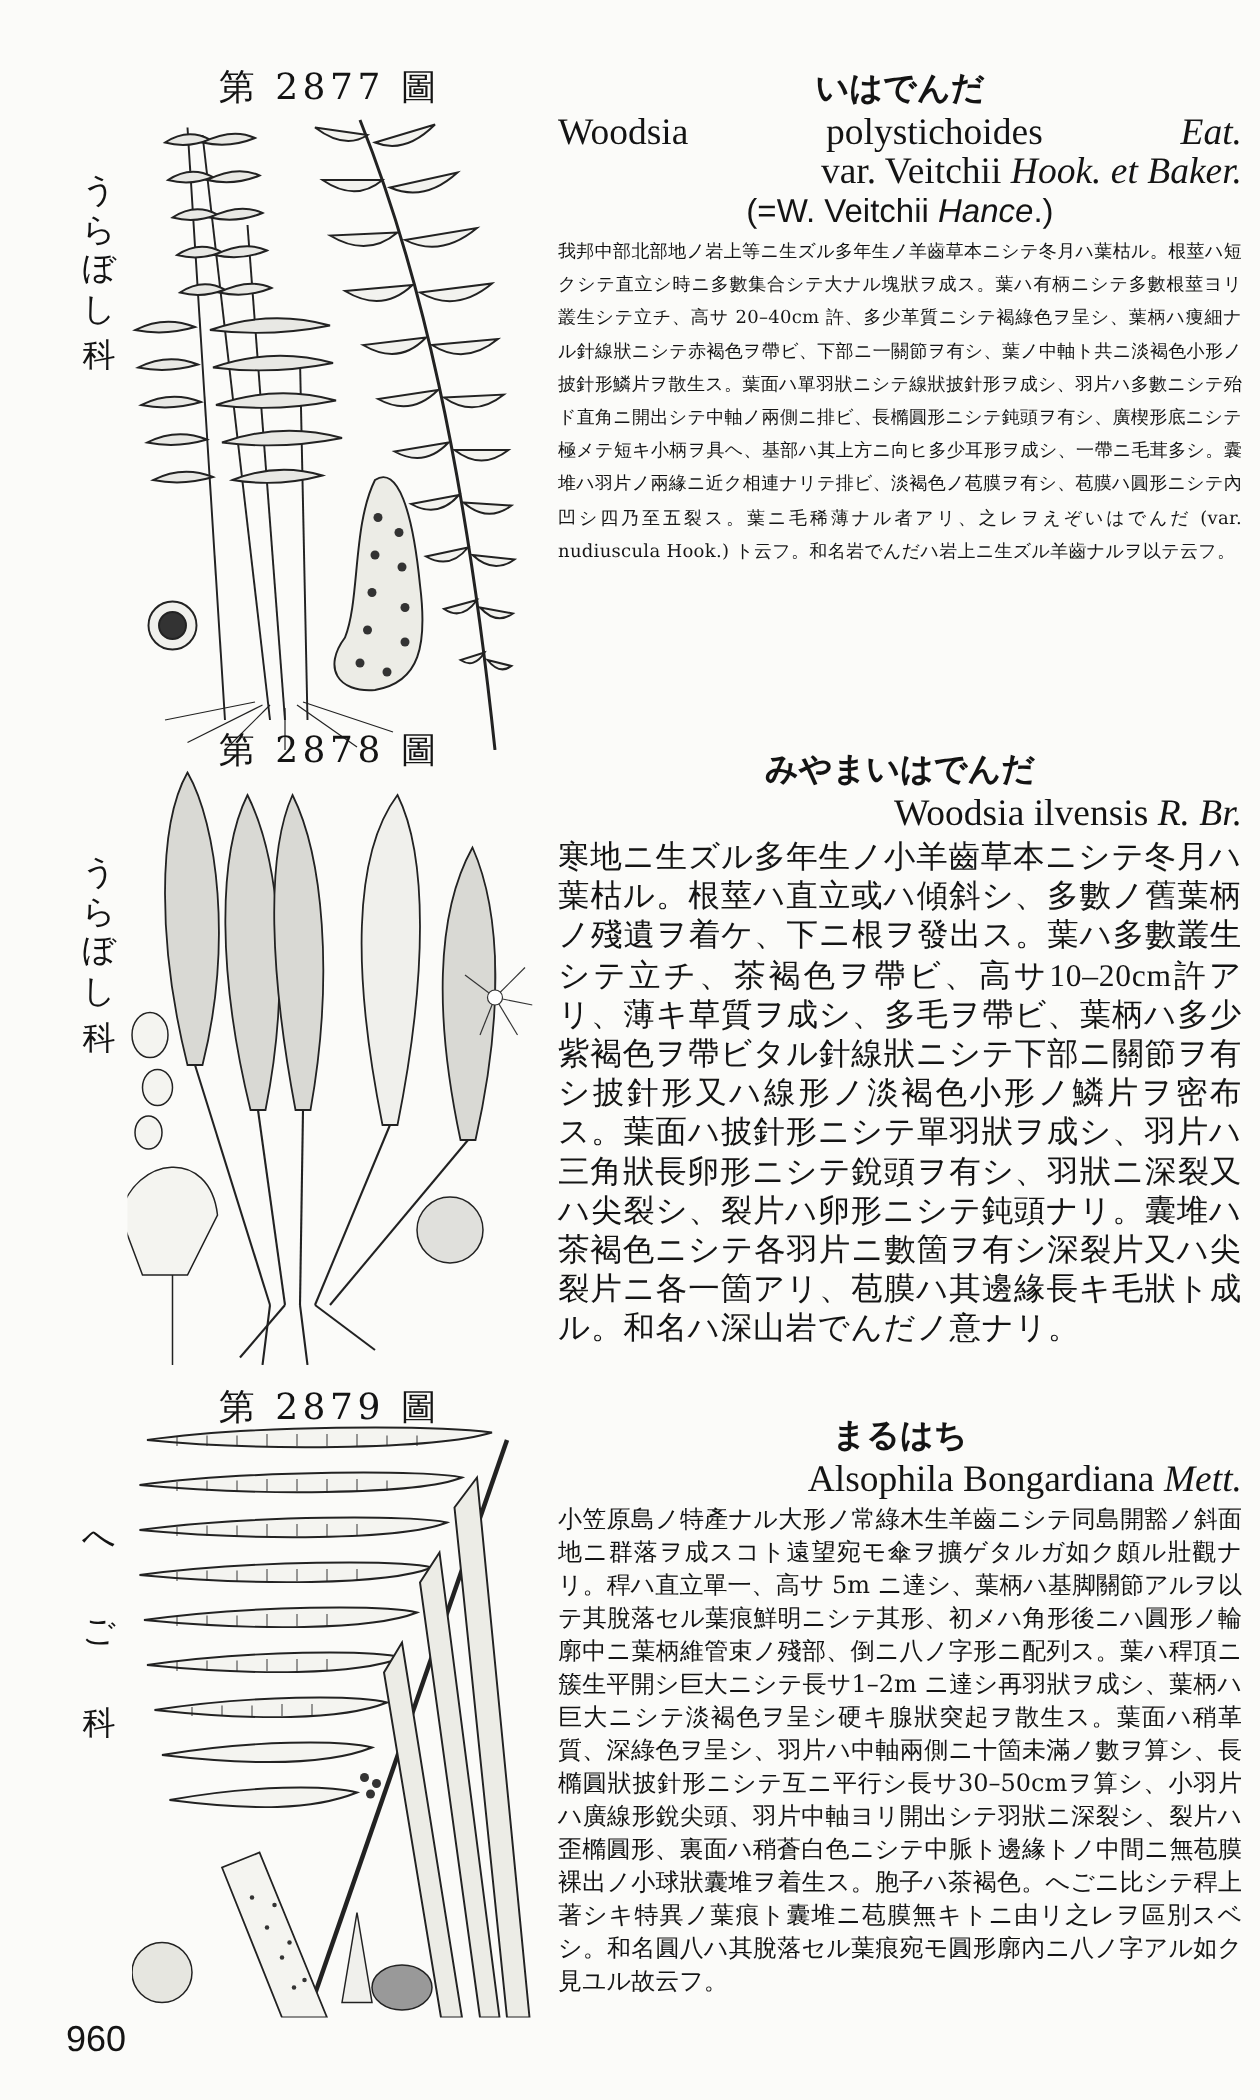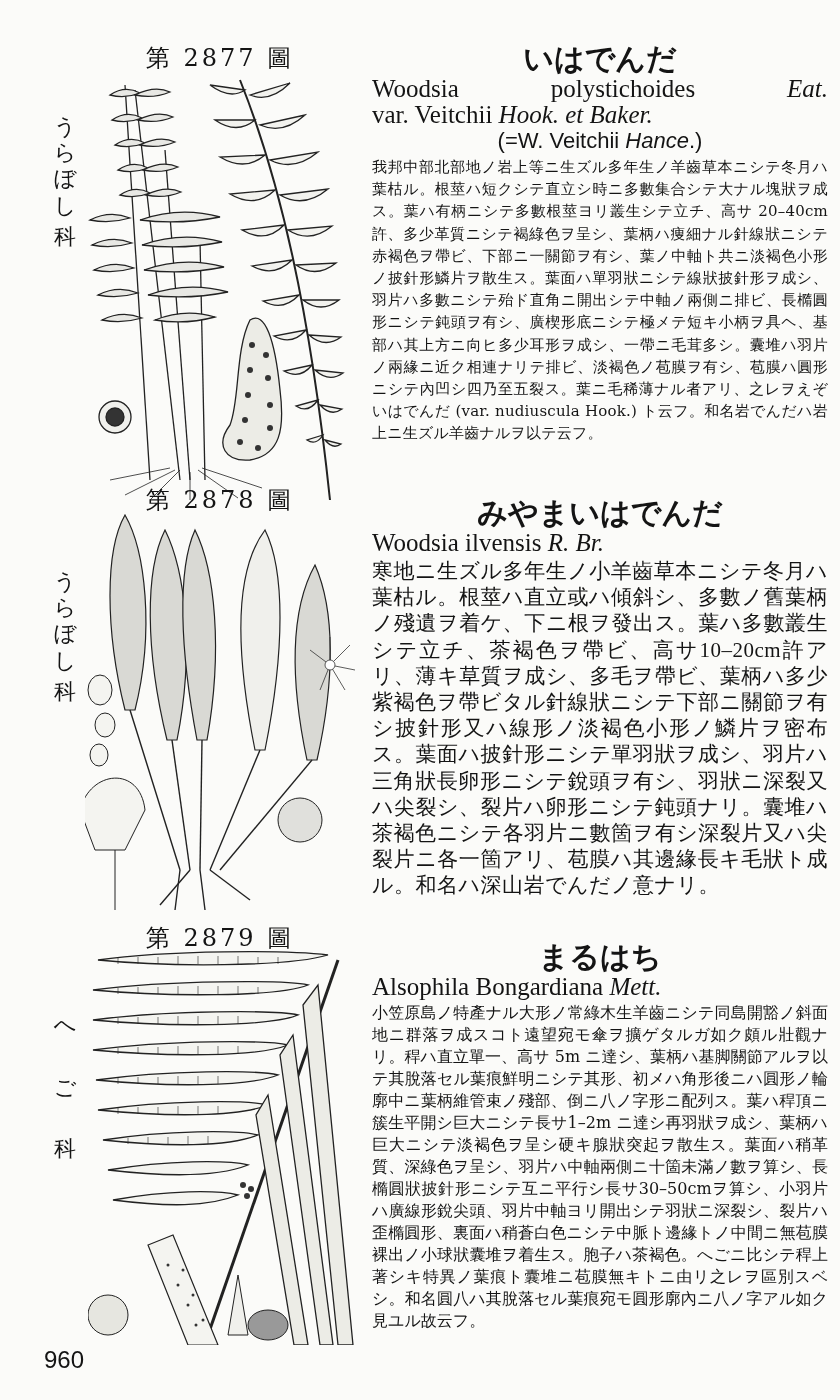--- a/index.html
+++ b/index.html
@@ -5,26 +5,26 @@
   html, body { margin:0; padding:0; }
   body {
     width:840px; height:1400px; background:#fbfbf9; position:relative; overflow:hidden;
     font-family:"DejaVu Serif", serif; color:#141414;
   }
   .abs { position:absolute; }
   .fig-caption { font-size:24px; letter-spacing:3px; text-align:center; width:200px; }
   .family { font-size:22px; line-height:30px; writing-mode:vertical-rl; letter-spacing:2px; }
   .family.spaced { letter-spacing:30px; }
   .entry { position:absolute; left:372px; width:456px; }
-  .jp-name { font-size:30px; text-align:center; line-height:34px; font-weight:bold; }
-  .sci { font-family:"Liberation Serif", serif; font-size:25px; text-align:left; line-height:26px; }
+  .jp-name { font-size:22px; text-align:center; line-height:34px; font-weight:bold; }
+  .sci { font-family:"Liberation Serif", serif; font-size:25px; text-align:right; line-height:26px; }
   .sci.just { text-align:justify; text-align-last:justify; }
   .syn { font-family:Liberation Sans, sans-serif; font-size:22px; text-align:center; line-height:26px; }
   .sci i, .syn i { font-style:italic; }
-  .body { font-size:15px; line-height:22.2px; text-align:justify; margin-top:2px; letter-spacing:0.2px; }
+  .body { font-size:12px; line-height:22.2px; text-align:justify; margin-top:2px; letter-spacing:0.2px; }
   .body.wide { font-size:21px; line-height:26.2px; letter-spacing:0.5px;font-family:Liberation Serif, serif; }
   .body.dense { font-size:16px; line-height:22px; letter-spacing:0px; }
   .page-no { font-family:"Liberation Sans", sans-serif; font-weight:normal; font-size:24px; }
   svg { position:absolute; }
 </style>
 </head>
 <body>
 
 <div class="abs fig-caption" style="left:120px; top:42px;">第 2877 圖</div>
 <div class="abs family" style="left:50px; top:100px;">うらぼし科</div>

